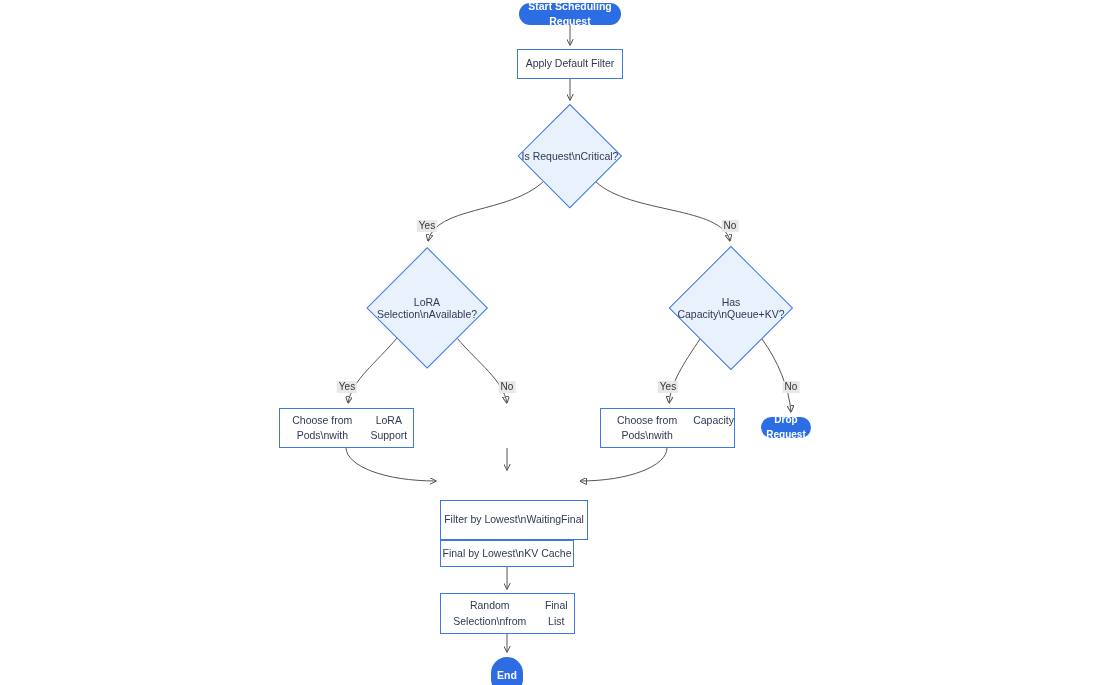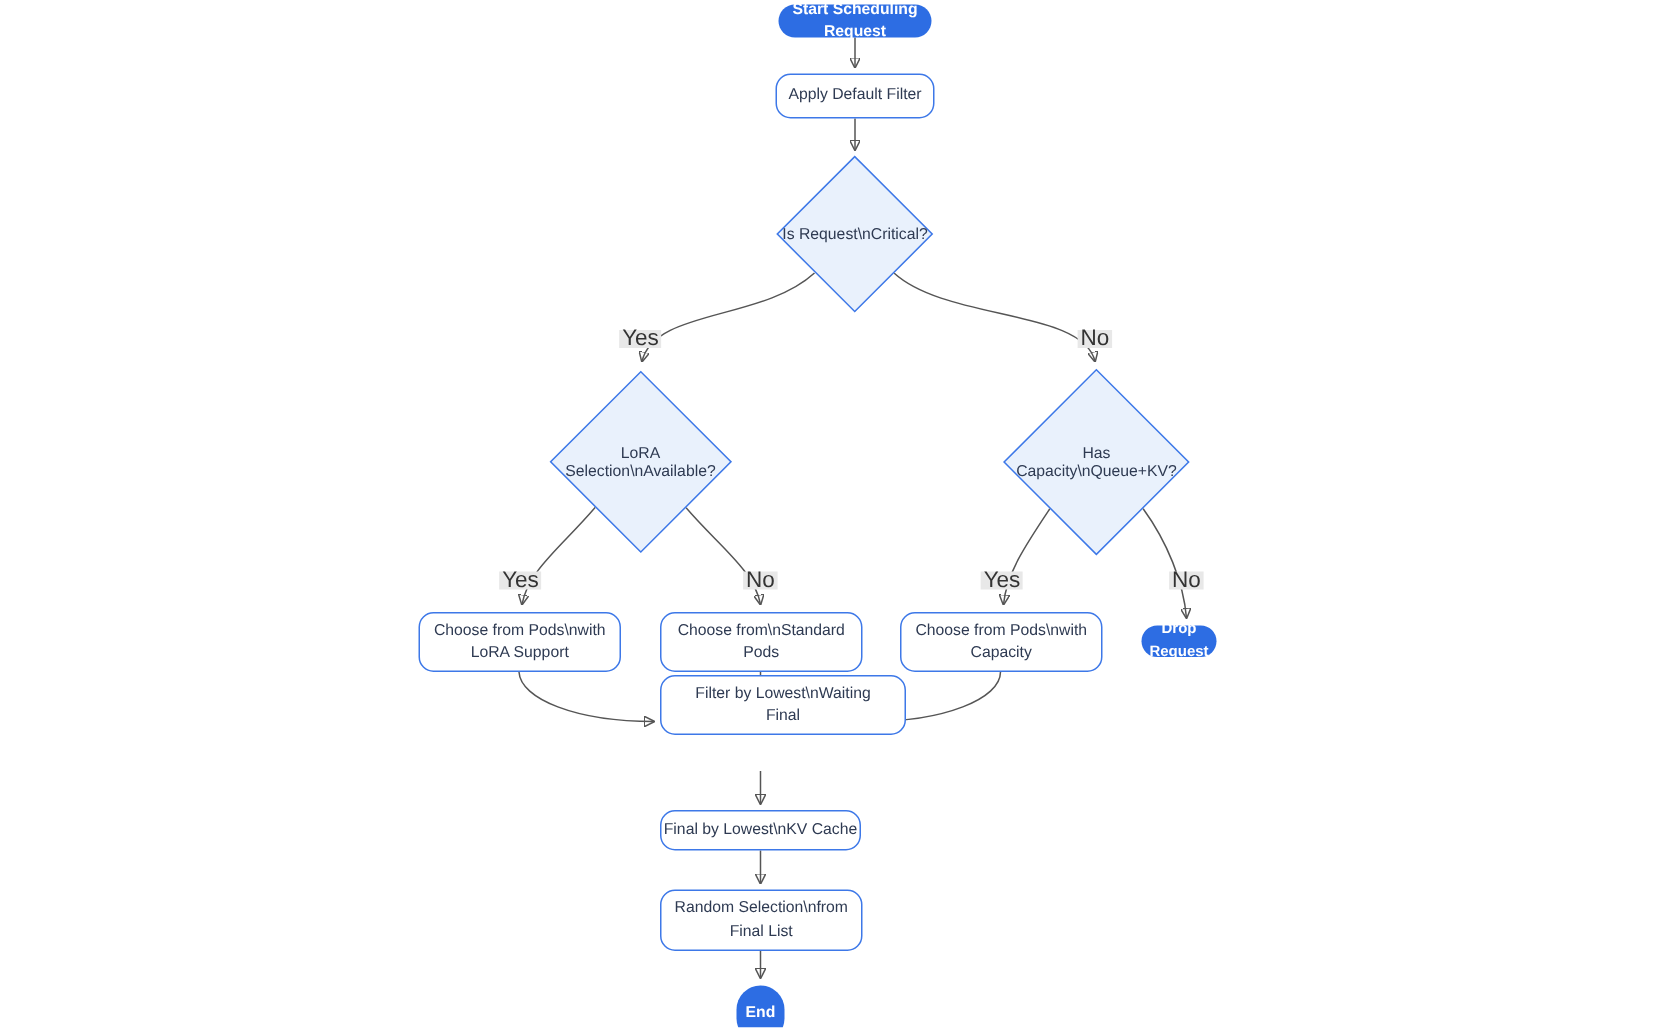--- a/index.html
+++ b/index.html
@@ -12,23 +12,23 @@
   svg.edges path { stroke:var(--edge-line,#555555); stroke-width:1; fill:none; }
 
   .node {
     position:absolute; box-sizing:border-box;
     display:flex; align-items:center; justify-content:center;
     text-align:center; font-size:10.5px; line-height:1.45;
   }
   .rect {
     background:var(--rect-fill,#ffffff);
     border:1.4px solid var(--node-border,#3d78e8);
-    border-radius:10px;
+    border-radius:0;
   }
-  .rect .label { display:flex; flex-direction:column; }
+  .rect .label { display:flex; flex-direction:row; }
   .stadium {
     background:var(--pill-fill,#2d6de3);
     color:var(--pill-text,#ffffff);
     border-radius:999px; font-weight:bold; font-size:10.5px;
   }
   .diamond { position:absolute;text-decoration:underline; }
   .diamond-shape {
     position:absolute; inset:14.6%;
     background:var(--diamond-fill,#e9f1fc);
     border:1.4px solid var(--node-border,#3d78e8);
@@ -36,21 +36,21 @@
   }
   .diamond-label {
     position:absolute; inset:0;
     display:flex; align-items:center; justify-content:center;
     text-align:center; font-size:10.5px;
   }
   .edge-label {
     position:absolute; transform:translate(-50%,-50%);
     background:var(--edge-label-bg,#e8e8e8);
     color:var(--edge-label-text,#333333);
-    font-size:15px; line-height:12px; padding:0 2px;
+    font-size:10px; line-height:12px; padding:0 2px;
   }
 </style>
 </head>
 <body>
 
 <div class="canvas">
 
   <svg class="edges">
     <defs>
       <marker id="arrow" markerWidth="7" markerHeight="7" refX="6.5" refY="3.5" orient="auto" markerUnits="userSpaceOnUse">
@@ -96,39 +96,33 @@
     <div class="diamond-label">Has Capacity\nQueue+KV?</div>
   </div>
 
   <div class="node rect" style="left:279px;top:408px;width:135px;height:40px">
     <div class="label">
       <span>Choose from Pods\nwith</span>
       <span>LoRA Support</span>
     </div>
   </div>
 
-  <div class="node rect" style="left:440px;top:408px;width:135px;height:40px">
-    <div class="label">
-      <span>Choose from\nStandard</span>
-      <span>Pods</span>
-    </div>
-  </div>
 
   <div class="node rect" style="left:600px;top:408px;width:135px;height:40px">
     <div class="label">
       <span>Choose from Pods\nwith</span>
       <span>Capacity</span>
     </div>
   </div>
 
   <div class="node stadium" style="left:761px;top:417px;width:50px;height:21px;font-size:10px">
     <span>Drop Request</span>
   </div>
 
-  <div class="node rect" style="left:440px;top:450px;width:164px;height:40px">
+  <div class="node rect" style="left:440px;top:500px;width:148px;height:40px">
     <div class="label">
       <span>Filter by Lowest\nWaiting</span>
       <span>Final</span>
     </div>
   </div>
 
   <div class="node rect" style="left:440px;top:540px;width:134px;height:27px">
     <span>Final by Lowest\nKV Cache</span>
   </div>
 

